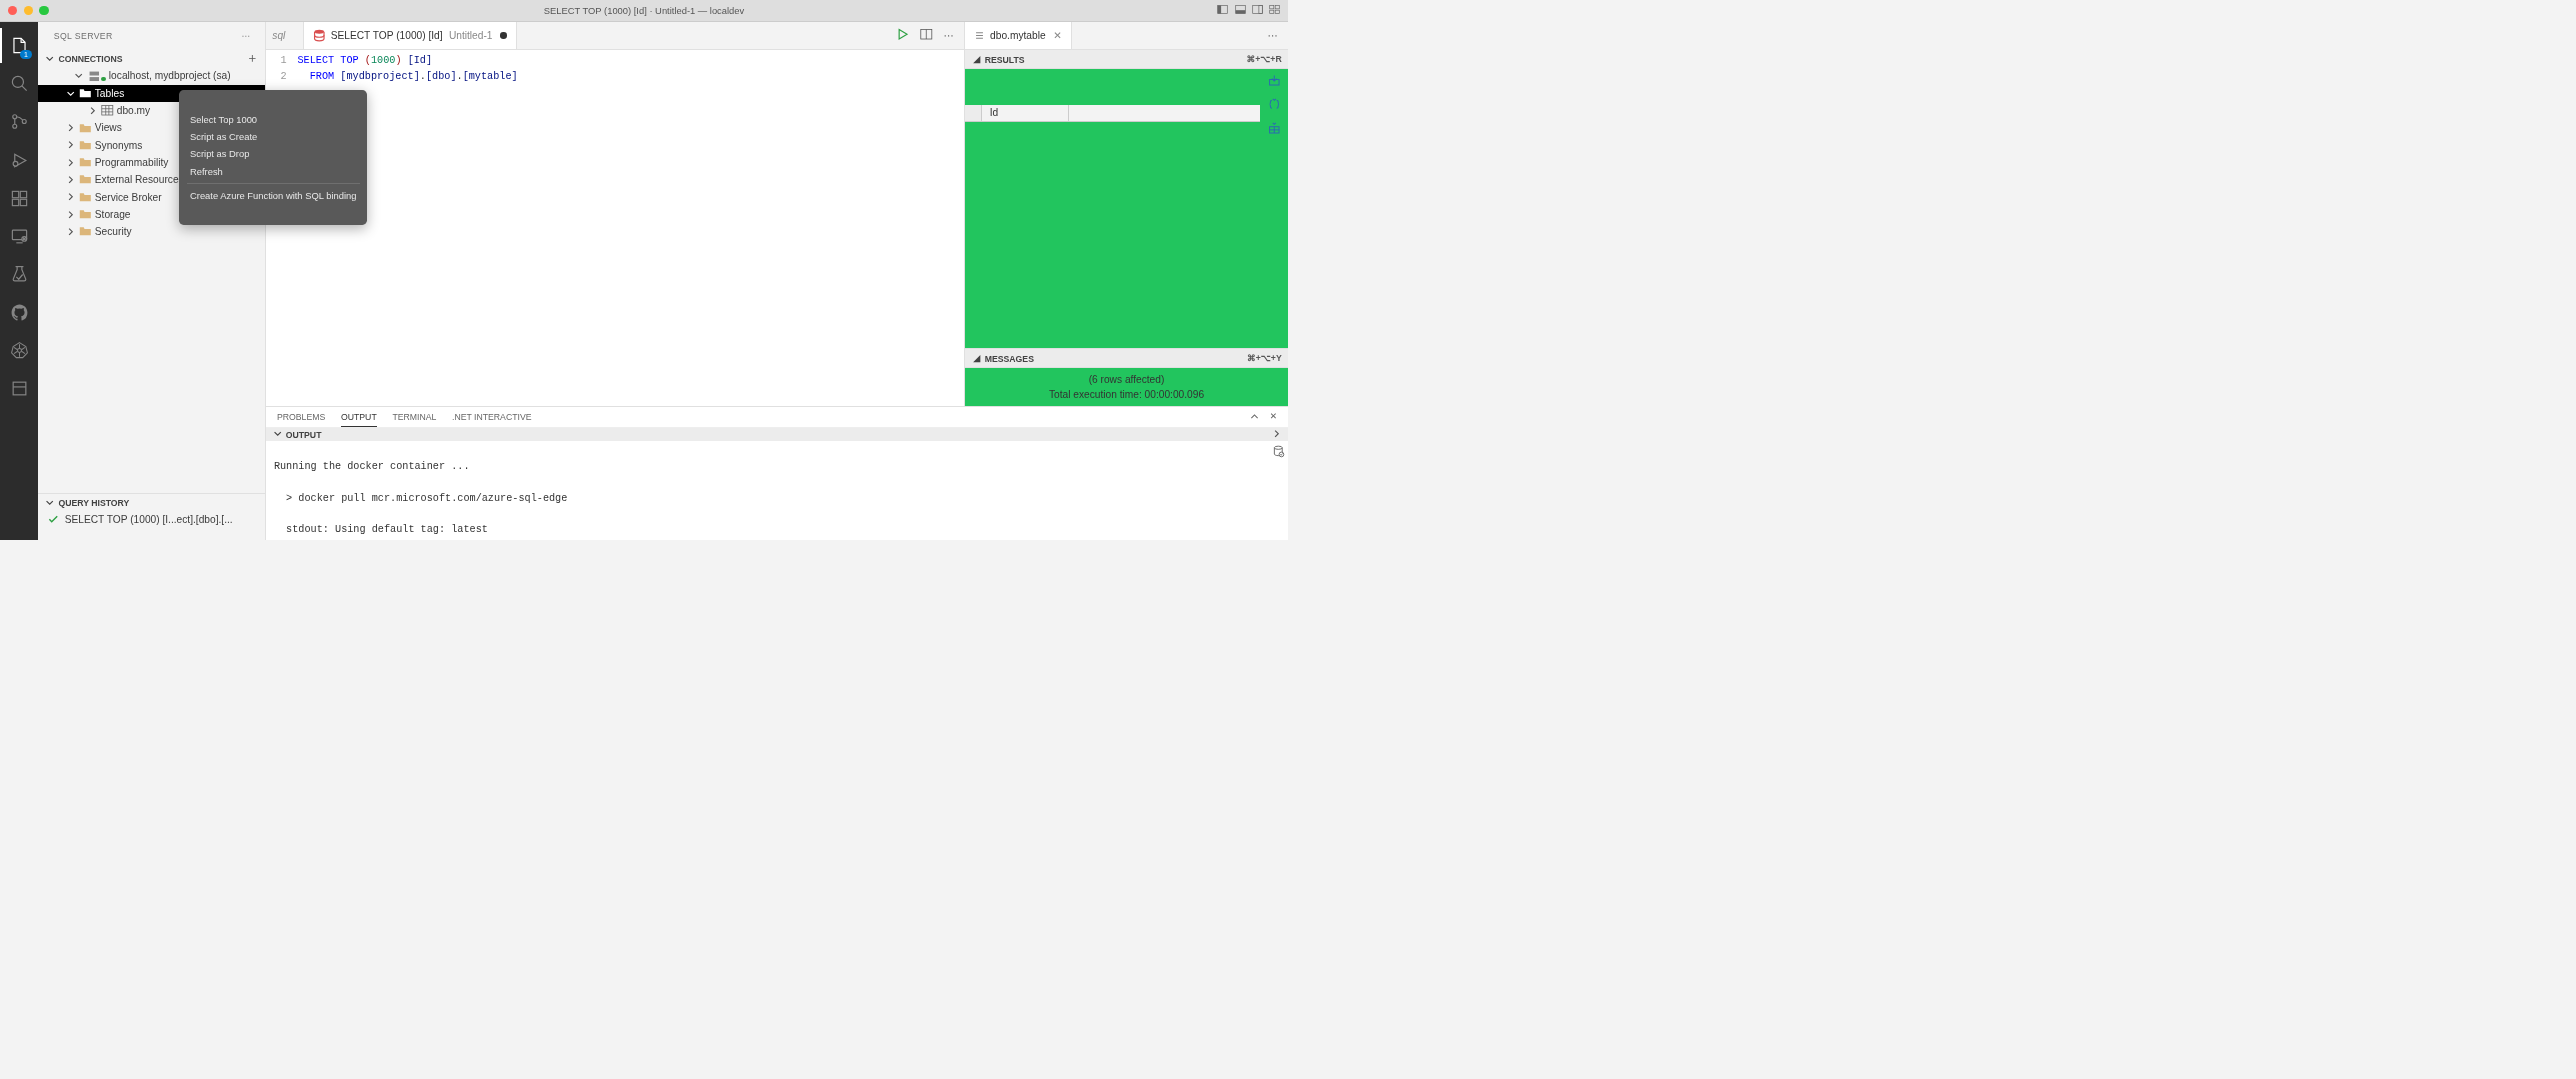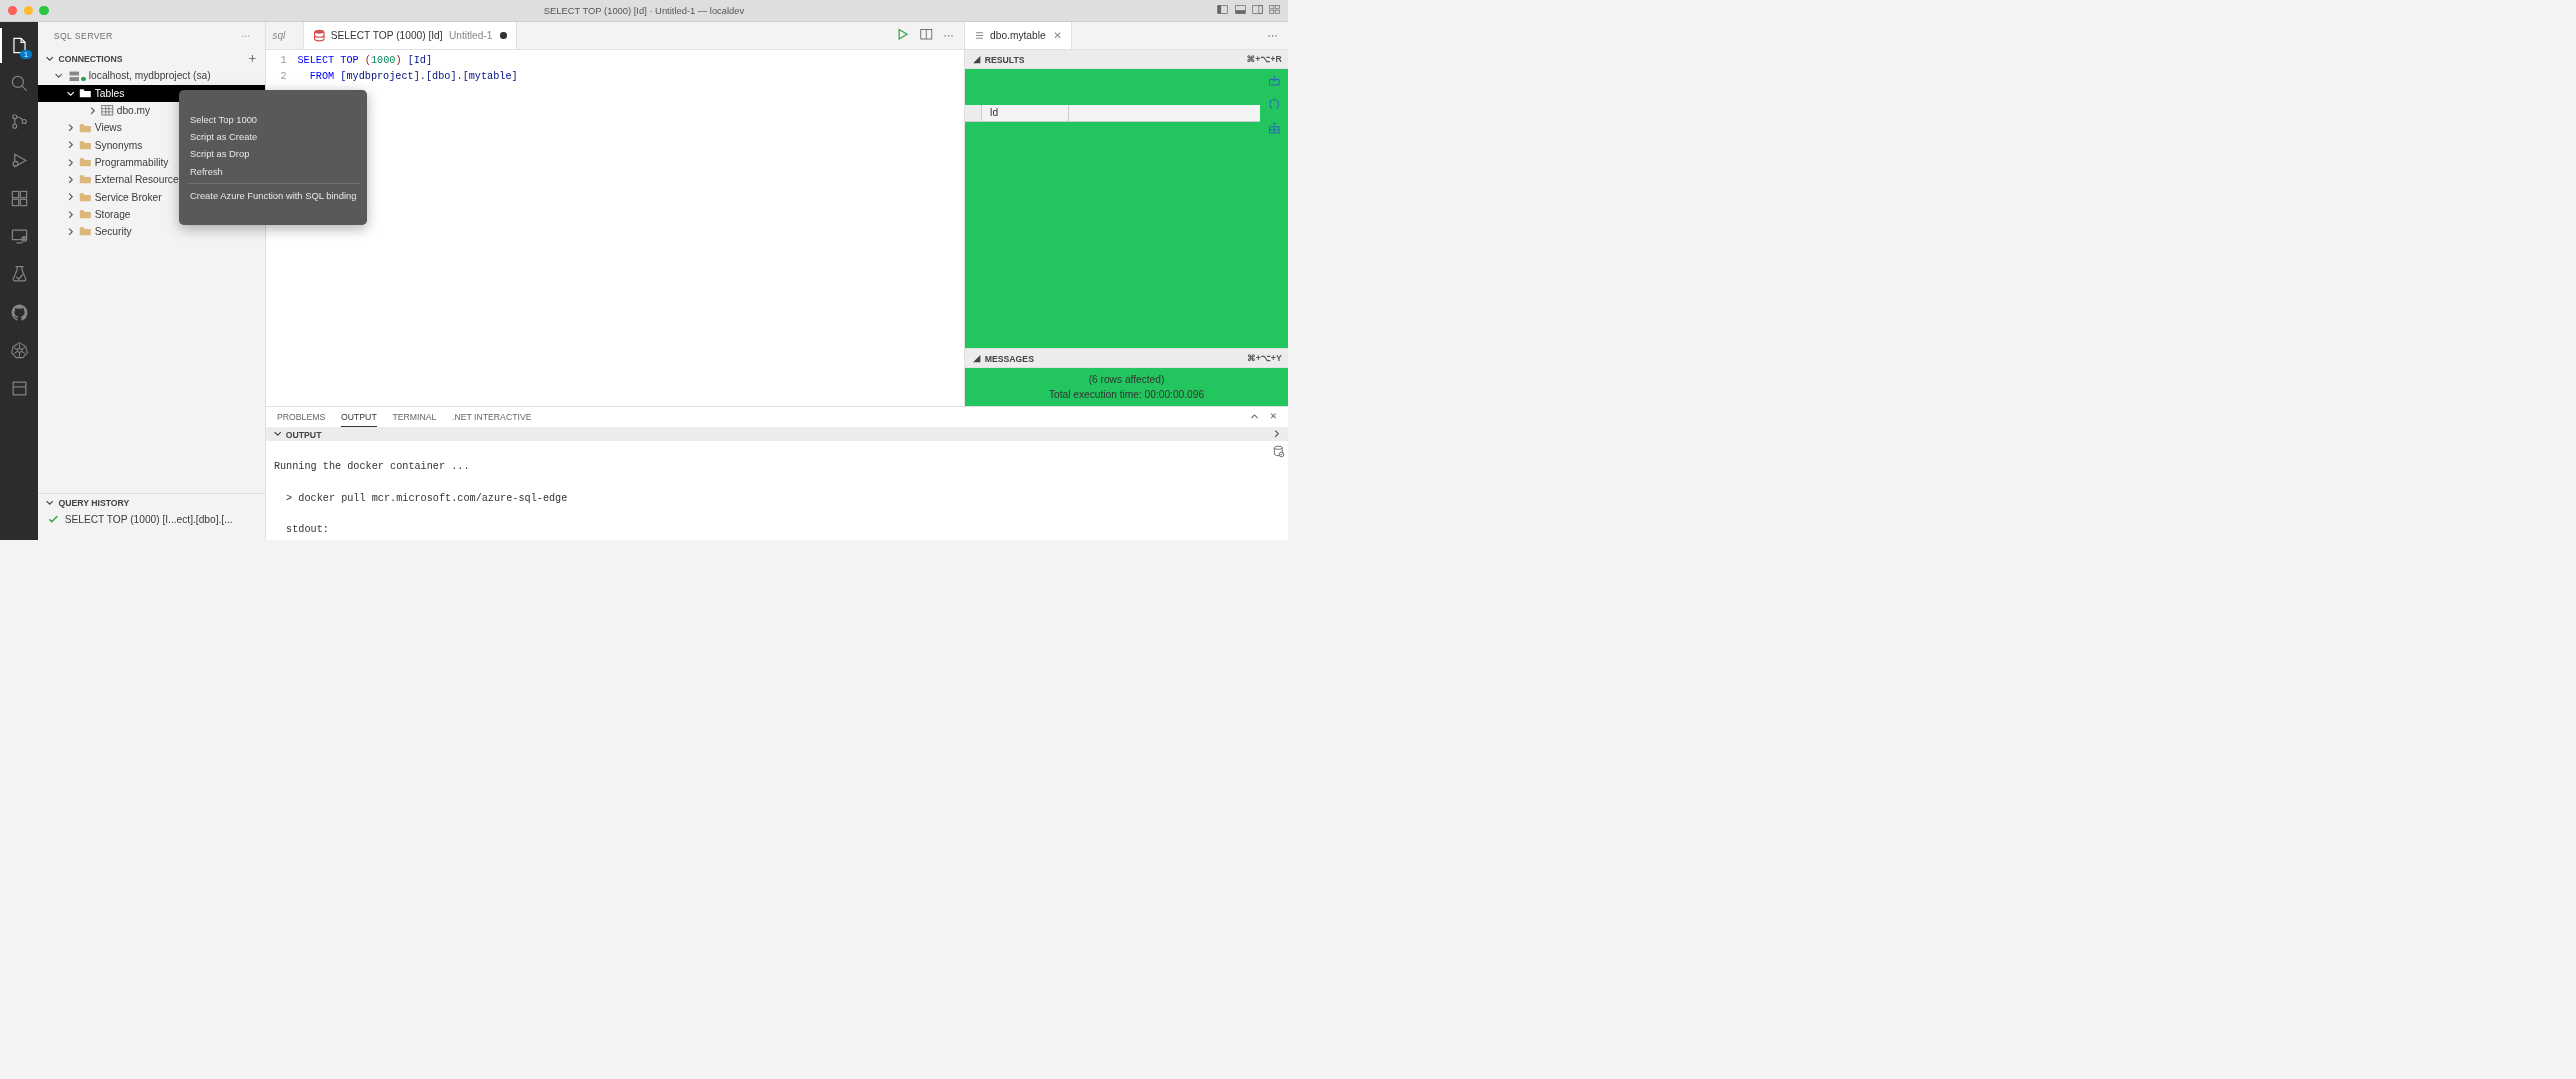--- a/index.html
+++ b/index.html
@@ -129,21 +129,21 @@
     .tree-item {
       height: 17.3px;
       display: flex;
       align-items: center;
       padding-left: 9.4px;
       gap: 3.1px;
       cursor: pointer;
       color: #3b3b3b;
       white-space: nowrap;
     }
-    .tree-item.depth-1 { padding-left: 15.7px; }
+    .tree-item.depth-1 { padding-left: 15.7px; margin-left: 20px; }
     .tree-item.depth-2 { padding-left: 27px; }
     .tree-item.depth-3 { padding-left: 49px; }
     .tree-item.selected {
       background: #000000;
       color: #fff;
     }
     .tree-item.selected .folder-icon { fill: #fff; }
     .folder-icon { width: 12.6px; height: 12.6px; fill: #dcb67a; }
     .server-icon { width: 12.6px; height: 12.6px; fill: #666; }
     .table-icon-sm { width: 12.6px; height: 12.6px; fill: #666; }
@@ -788,20 +788,21 @@
               </svg>
             </span> <span>OUTPUT</span></span>
         <span><svg width="9.4" height="9.4" viewBox="0 0 12 12">
               <path d="M4 2l4 4-4 4" fill="none" stroke="#555" stroke-width="1.5"></path>
             </svg></span>
       </div>
       <div class="output-wrap">
         <div class="output-body">
 <div>Running the docker container ...</div>
 <div>  &gt; docker pull mcr.microsoft.com/azure-sql-edge</div>
+<div>  stdout: Using default tag: latest</div>
 <div>  stdout:</div>
 <div>  stdout: latest: Pulling from azure-sql-edge</div>
 <div>  stdout:</div>
         </div>
         <div class="output-icon-col">
           <span><svg width="12.6" height="12.6" viewBox="0 0 16 16" fill="none" stroke="#666" stroke-width="1.2">
                 <ellipse cx="8" cy="3.5" rx="5" ry="2"></ellipse>
                 <path d="M3 3.5v8c0 1.1 2.2 2 5 2s5-.9 5-2v-8"></path>
                 <circle cx="12" cy="12" r="3" fill="#fff"></circle>
                 <path d="M10.5 12l1 1 2-2"></path>

